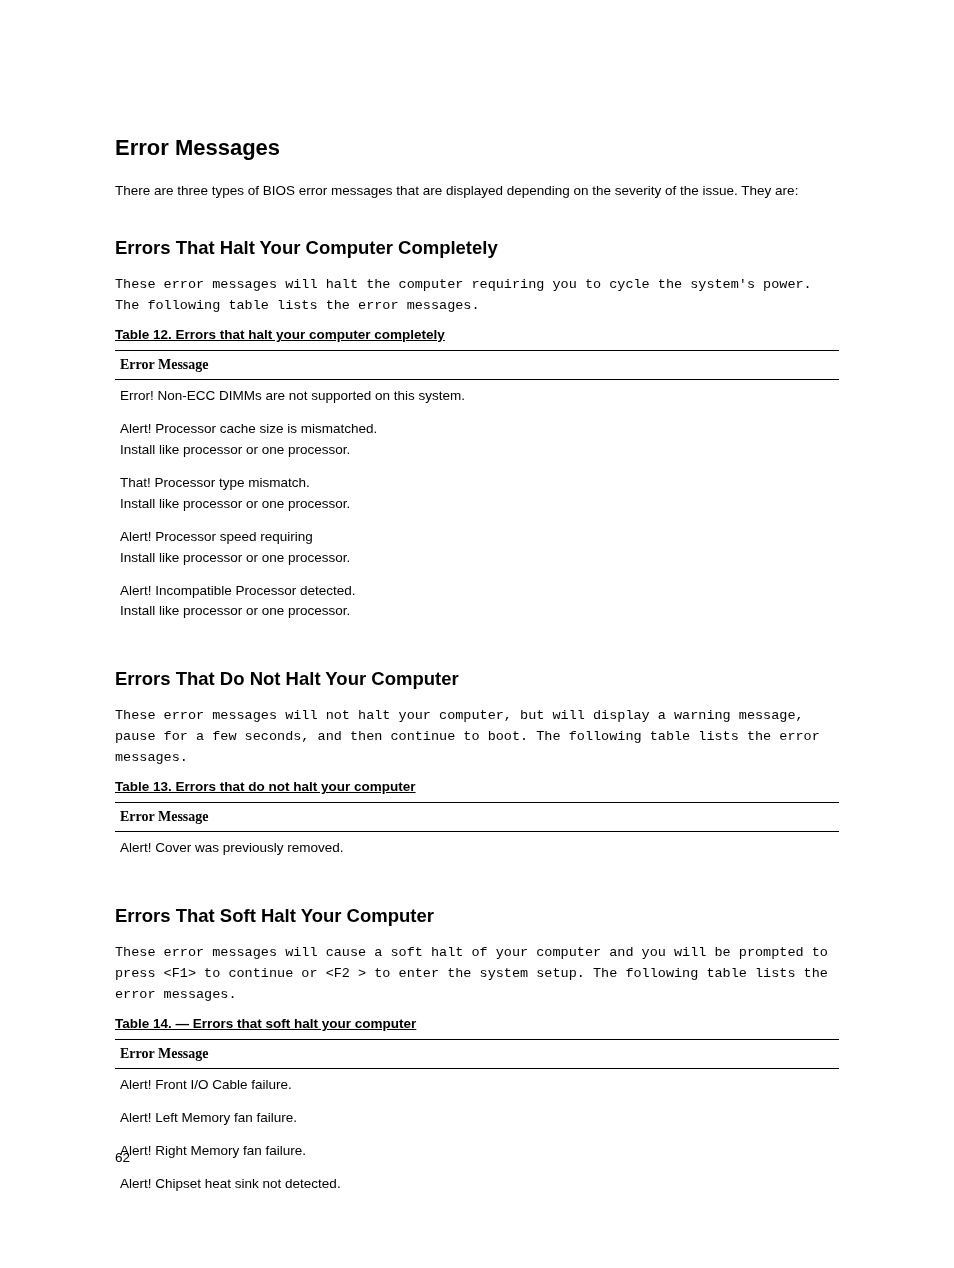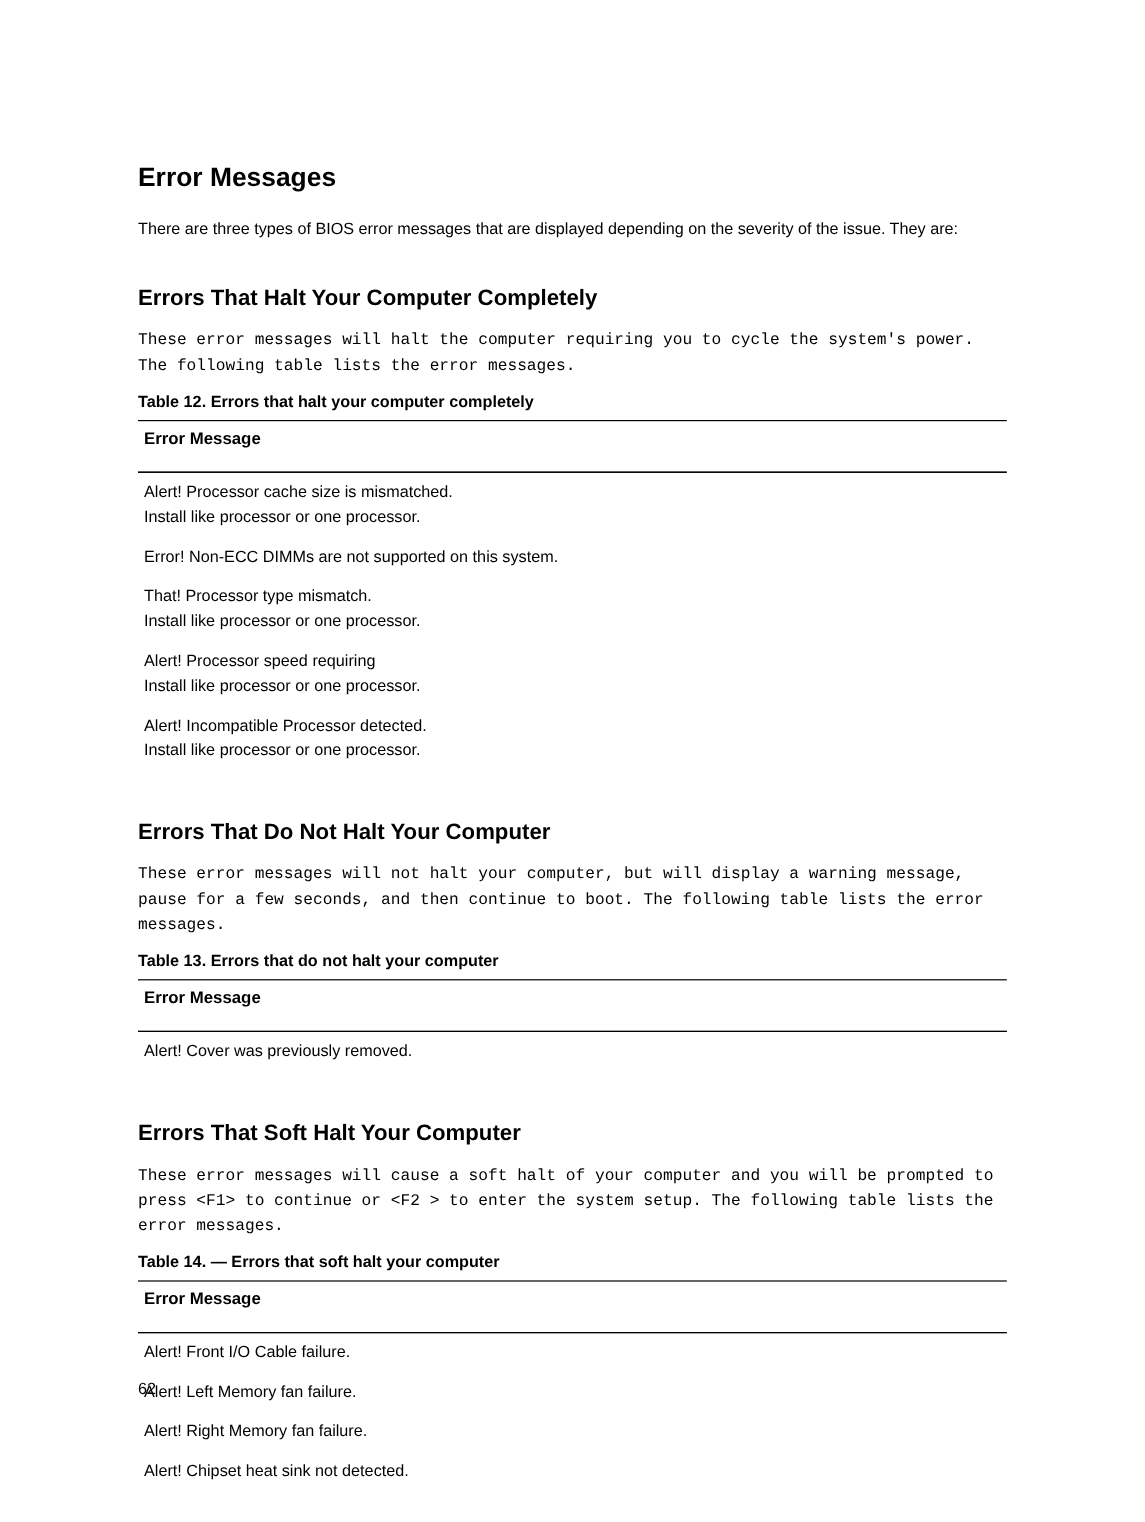--- a/index.html
+++ b/index.html
@@ -37,37 +37,38 @@
       line-height: 1.55;
       margin-bottom: 10px;
       font-family: Liberation Mono, monospace;
     }
     .table-caption {
       font-family: "Arial Narrow", Arial, sans-serif;
       font-stretch: condensed;
       font-size: 13.5px;
       font-weight: 700;
       margin-bottom: 8px;
+      text-decoration: underline;
     }
     table {
       width: 100%;
       border-collapse: collapse;
       margin-bottom: 40px;
     }
     thead tr {
       border-top: 1.2px solid #000;
       border-bottom: 1.2px solid #000;
     }
     thead th {
       text-align: left;
-      font-family: Liberation Sans, sans-serif;
+      font-family: Liberation Serif, serif;
       font-stretch: condensed;
       font-size: 14px;
       font-weight: 700;
-      padding: 6px 5px 20px 5px;
+      padding: 6px 5px 6px 5px;
     }
     tbody td {
       font-size: 13.5px;
       line-height: 1.55;
       padding: 6px 5px 6px 5px;
       vertical-align: top;
     }
     tbody td .msg { margin-bottom: 0; }
     tbody td .sub { }
     .page-number {
@@ -89,27 +90,27 @@
   <div class="table-caption">Table 12. Errors that halt your computer completely</div>
   <table>
     <thead>
       <tr>
           <th>Error Message</th>
         </tr>
     </thead>
     <tbody>
       <tr>
           <td>
-        <div class="msg">Alert! Processor cache size is mismatched.</div>
-        <div class="sub">Install like processor or one processor.</div>
+        <div class="msg">Error! Non-ECC DIMMs are not supported on this system.</div>
       </td>
         </tr>
       <tr>
           <td>
-        <div class="msg">Error! Non-ECC DIMMs are not supported on this system.</div>
+        <div class="msg">Alert! Processor cache size is mismatched.</div>
+        <div class="sub">Install like processor or one processor.</div>
       </td>
         </tr>
       <tr>
           <td>
         <div class="msg">That! Processor type mismatch.</div>
         <div class="sub">Install like processor or one processor.</div>
       </td>
         </tr>
       <tr>
           <td>

